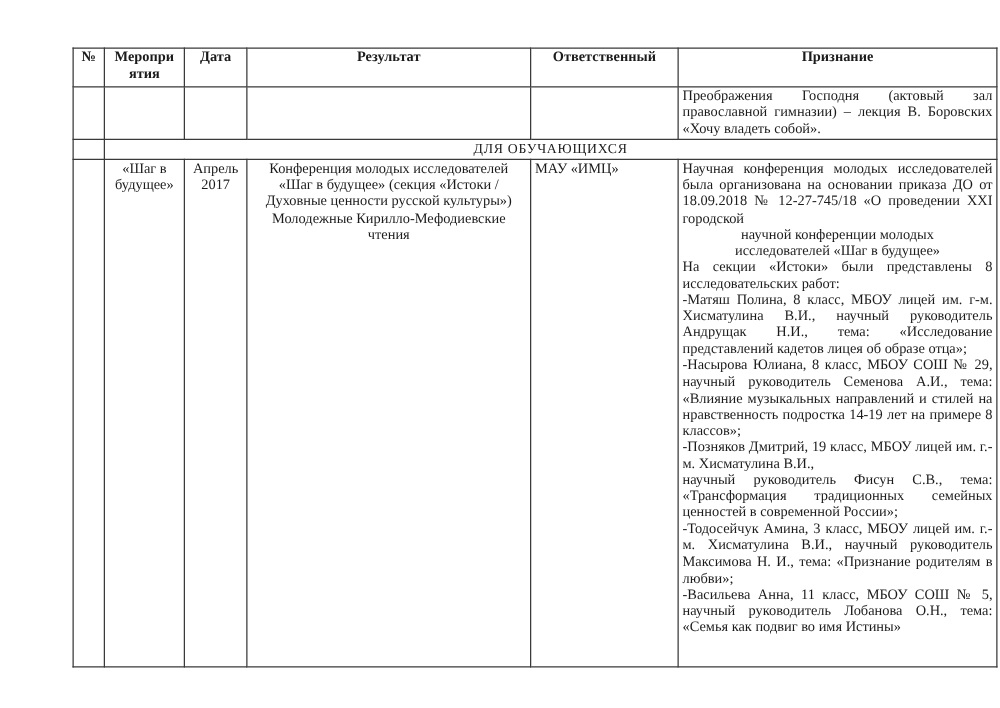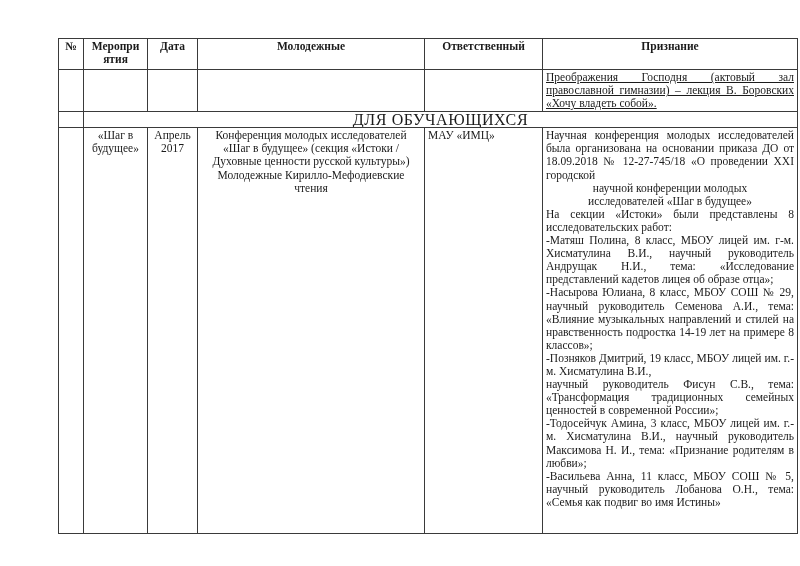--- a/index.html
+++ b/index.html
@@ -38,26 +38,26 @@
   tr.r-main   { height: 406px; margin-top: 28px; }
   th.col-head {
     font-weight: bold;
     text-align: center;
     padding-top: 2px;
     overflow-wrap: break-word;
   }
   td.section-cell {
     text-align: center;
     padding: 0;
-    font-size: 16px;
+    font-size: 11px;
     line-height: 13px;
     letter-spacing: 0.6px;
   }
   td.ta-center { text-align: center; }
-  td.ta-just   { text-align: justify; text-decoration: underline; }
+  td.ta-just   { text-align: justify; }
   .cell p { margin: 0; }
   p.ta-just { text-align: justify; }
   p.ta-left { text-align: center; }
 </style>
 </head>
 <body>
 
 <div class="page">
   <table class="report">
     <colgroup>
@@ -66,21 +66,21 @@
       <col style="width:50px">
       <col style="width:227px">
       <col style="width:118px">
       <col style="width:255px">
     </colgroup>
     <tbody>
       <tr class="r-head">
         <th class="col-head">№</th>
         <th class="col-head">Меропри ятия</th>
         <th class="col-head">Дата</th>
-        <th class="col-head">Молодежные</th>
+        <th class="col-head">Результат</th>
         <th class="col-head">Ответственный</th>
         <th class="col-head">Признание</th>
       </tr>
 
       <tr class="r-cont">
         <td></td>
         <td></td>
         <td></td>
         <td></td>
         <td></td>

